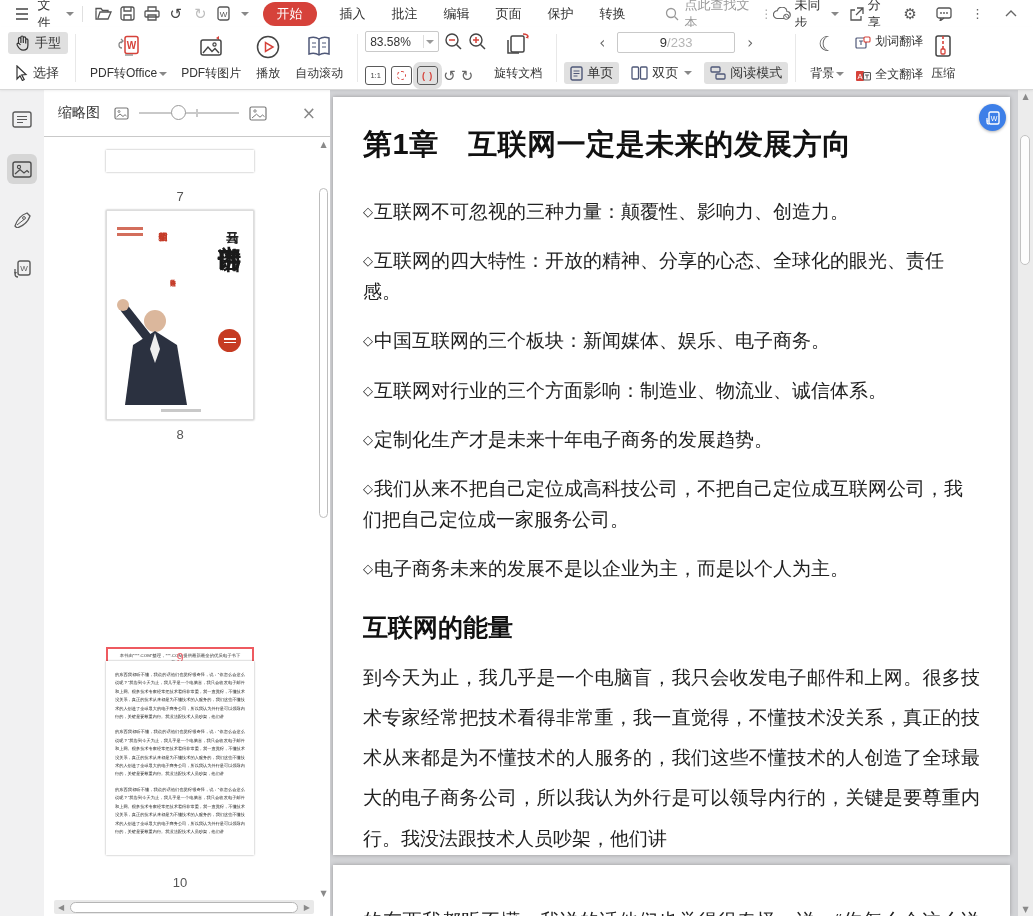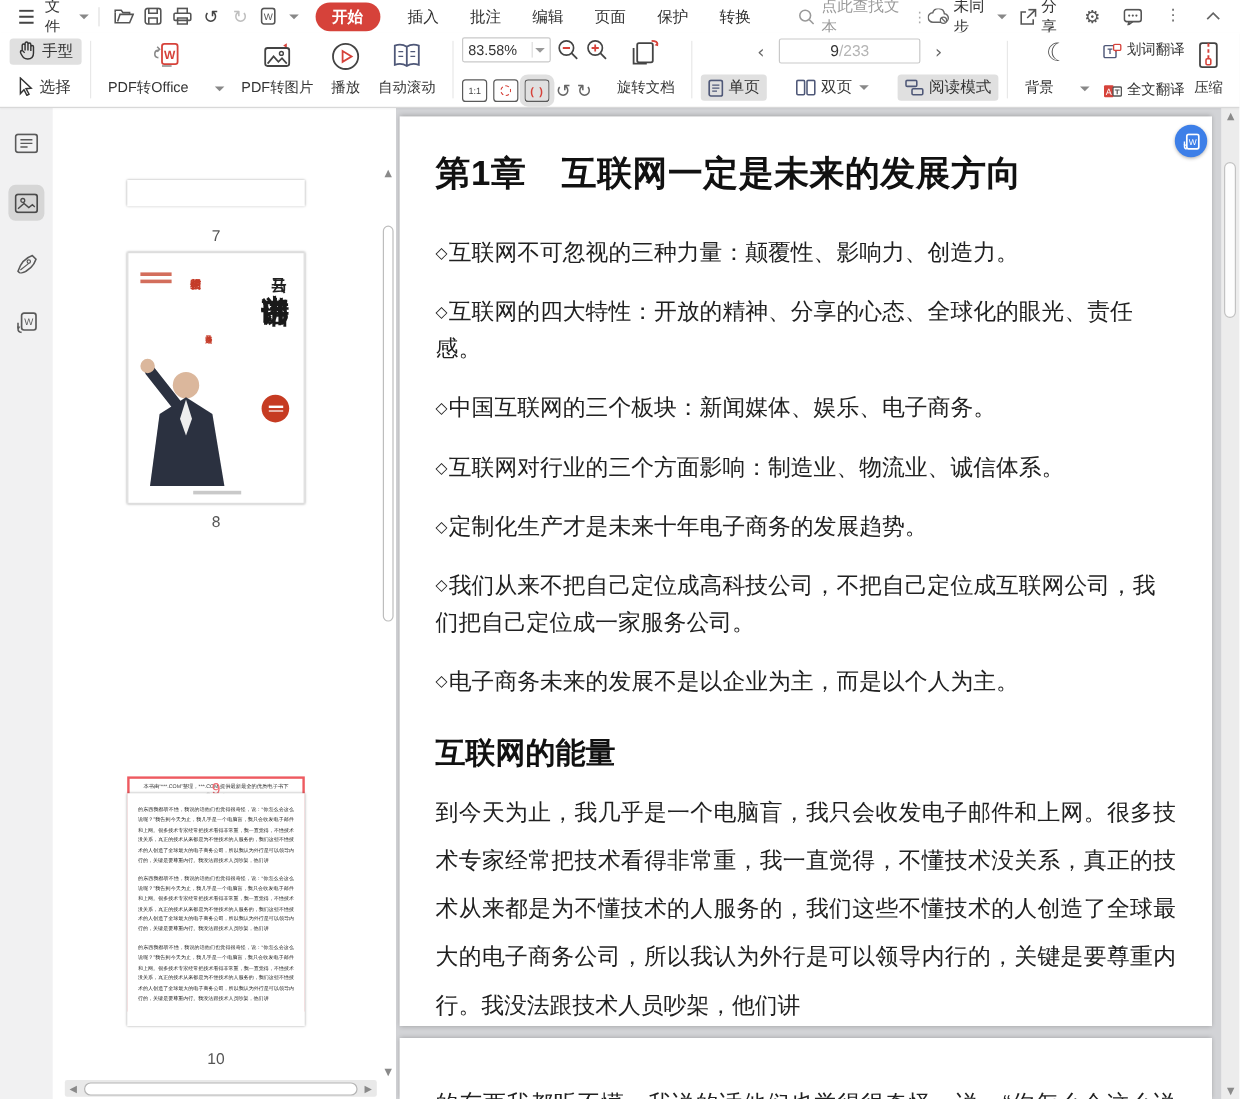--- a/index.html
+++ b/index.html
@@ -6,33 +6,33 @@
   html,body{width:1033px;height:916px;overflow:hidden;background:#fff;
     font-family:"Liberation Sans","DejaVu Sans",sans-serif;color:#333}
   svg{display:block}
   
   .menubar{height:27px;display:flex;align-items:center;background:#fff;padding:0 10px;font-size:13px}
   .mb-item{display:flex;align-items:center;gap:4px;color:#333;cursor:default}
   .mb-icon{width:20px;height:20px;display:flex;align-items:center;justify-content:center;margin:0 3px;color:#555}
   .glyph{font-family:"DejaVu Sans",sans-serif}
   .vline{width:1px;height:16px;background:#e0e0e0;margin:0 8px}
   .tab{margin:0 13px;font-size:13px;color:#2f2f2f;white-space:nowrap}
-  .tab-active{background:#d6423a;color:#fff;font-weight:bold;padding:3px 14px;border-radius:12px;margin:0 10px}
+  .tab-active{background:#d6423a;color:#fff;font-weight:normal;padding:3px 14px;border-radius:12px;margin:0 10px}
   .searchbox{display:flex;align-items:center;gap:6px;margin-left:26px;color:#9a9a9a}
   .mb-right{margin-left:auto;display:flex;align-items:center;gap:10px}
   .caret{width:0;height:0;border-left:4px solid transparent;border-right:4px solid transparent;border-top:4px solid #888;display:inline-block;margin-left:2px}
   .dim{color:#bfbfbf}
   
   .toolbar{height:63px;background:#fff;display:flex;align-items:stretch;padding:4px 4px 4px 8px;border-bottom:1px solid #d8d8d8;box-shadow:0 1px 2px rgba(0,0,0,.06);position:relative;z-index:5}
   .vdiv{width:1px;background:#e8e8e8;margin:3px 7px}
   .tb-col{display:flex;flex-direction:column;justify-content:space-between;padding:1px 0}
-  .tb-row{display:flex;align-items:flex-start;gap:5px;font-size:13px;padding:2px 7px;border-radius:3px;white-space:nowrap}
+  .tb-row{display:flex;align-items:center;gap:5px;font-size:13px;padding:2px 7px;border-radius:3px;white-space:nowrap}
   .on{background:#e0e0e0}
   .tb-big{display:flex;flex-direction:column;align-items:center;justify-content:space-between;padding:3px 7px;font-size:12px;border-radius:3px;white-space:nowrap}
-  .tb-big .lbl{display:flex;align-items:center;gap:20px;color:#333}
+  .tb-big .lbl{display:flex;align-items:center;gap:0;color:#333}
   .zoomgrid{display:flex;flex-direction:column;justify-content:space-between}
   .zrow{display:flex;align-items:center;gap:5px}
   .zoomsel{width:74px;height:21px;border:1px solid #c9c9c9;border-radius:2px;display:flex;align-items:center;font-size:12px;color:#333;padding:0 4px;justify-content:space-between}
   .zoomsel .sep{width:1px;height:13px;background:#ddd;margin-left:3px}
   .mini{width:21px;height:19px;border:1.4px solid #5a5a5a;border-radius:3px;display:flex;align-items:center;justify-content:center;position:relative}
   .mini.sel{outline:4px solid #e0e0e0;background:#e0e0e0}
   .r-dash{width:9px;height:9px;border:1px dashed #d6423a;border-radius:50%}
   .r-brk{color:#d6423a;font-size:9px;font-weight:bold;letter-spacing:1px}
   .rot{font-size:15px;color:#666;font-family:"DejaVu Sans"}
   .pagebox{width:118px;height:21px;border:1px solid #c9c9c9;border-radius:2px;display:flex;align-items:center;justify-content:center;font-size:13px;background:#fff}
@@ -329,21 +329,21 @@
 
   <div class="tb-col" style="align-items:center">
     <div class="zrow">
       <span class="arrowbtn glyph">‹</span>
       <div class="pagebox">
         <span style="color:#333">9</span>
           <span style="color:#b5b5b5">/233</span>
       </div>
       <span class="arrowbtn glyph">›</span>
     </div>
-    <div class="zrow" style="gap:18px">
+    <div class="zrow" style="gap:6px">
       <span class="viewbtn on">
         <svg width="13" height="15" viewBox="0 0 13 15">
             <rect x="1" y="1" width="11" height="13" rx="1.5" fill="none" stroke="#4f5878" stroke-width="1.4"></rect>
             <path d="M3.5 5h6M3.5 7.5h6M3.5 10h4" stroke="#4f5878" stroke-width="1.1"></path>
           </svg>
         <span>单页</span>
       </span>
       <span class="viewbtn">
         <svg width="17" height="14" viewBox="0 0 17 14">
             <rect x="1" y="1" width="6.5" height="12" rx="1" fill="none" stroke="#4f5878" stroke-width="1.3"></rect>
@@ -430,20 +430,43 @@
       <svg width="19" height="18" viewBox="0 0 19 18">
           <rect x="5" y="1" width="12" height="14" rx="2" fill="none" stroke="#5a5a5a" stroke-width="1.4"></rect>
           <text x="11" y="11" font-size="8" fill="#5a5a5a" text-anchor="middle" font-family="Liberation Sans">W</text>
           <path d="M2 9v5c0 2 1 3 3 3" fill="none" stroke="#5a5a5a" stroke-width="1.3"></path>
           <path d="M1 12l1.5 2.5L4 12" fill="#5a5a5a"></path>
         </svg>
     </span>
   </div>
 
   <div class="sidebar">
+    <div class="sb-header">
+      <span class="sb-title">缩略图</span>
+      <span>
+        <svg width="15" height="13" viewBox="0 0 15 13">
+            <rect x="1" y="1" width="13" height="11" rx="1.5" fill="none" stroke="#777" stroke-width="1.2"></rect>
+            <circle cx="5" cy="4.5" r="1" fill="none" stroke="#777" stroke-width=".9"></circle>
+            <path d="M2.5 10l3.5-3 3 2.5 2-1.8 1.5 1.3" fill="none" stroke="#777" stroke-width="1"></path>
+          </svg>
+      </span>
+      <span class="slider">
+        <span class="track"></span>
+        <span class="tick"></span>
+        <span class="handle"></span>
+      </span>
+      <span>
+        <svg width="18" height="15" viewBox="0 0 18 15">
+            <rect x="1" y="1" width="16" height="13" rx="1.5" fill="none" stroke="#777" stroke-width="1.2"></rect>
+            <circle cx="6" cy="5" r="1.2" fill="none" stroke="#777" stroke-width=".9"></circle>
+            <path d="M3 12l4.5-3.8 3.5 3 2.5-2.2 2 1.6" fill="none" stroke="#777" stroke-width="1"></path>
+          </svg>
+      </span>
+      <span class="sb-close glyph">×</span>
+    </div>
 
     <div class="thumbs">
       <div class="thumb" style="top:13px;height:22px"></div>
       <div class="plabel" style="top:52px">7</div>
 
       <div class="thumb cover" style="top:73px">
         <span class="cv-note">
             <i></i>
             <i></i>
           </span>

